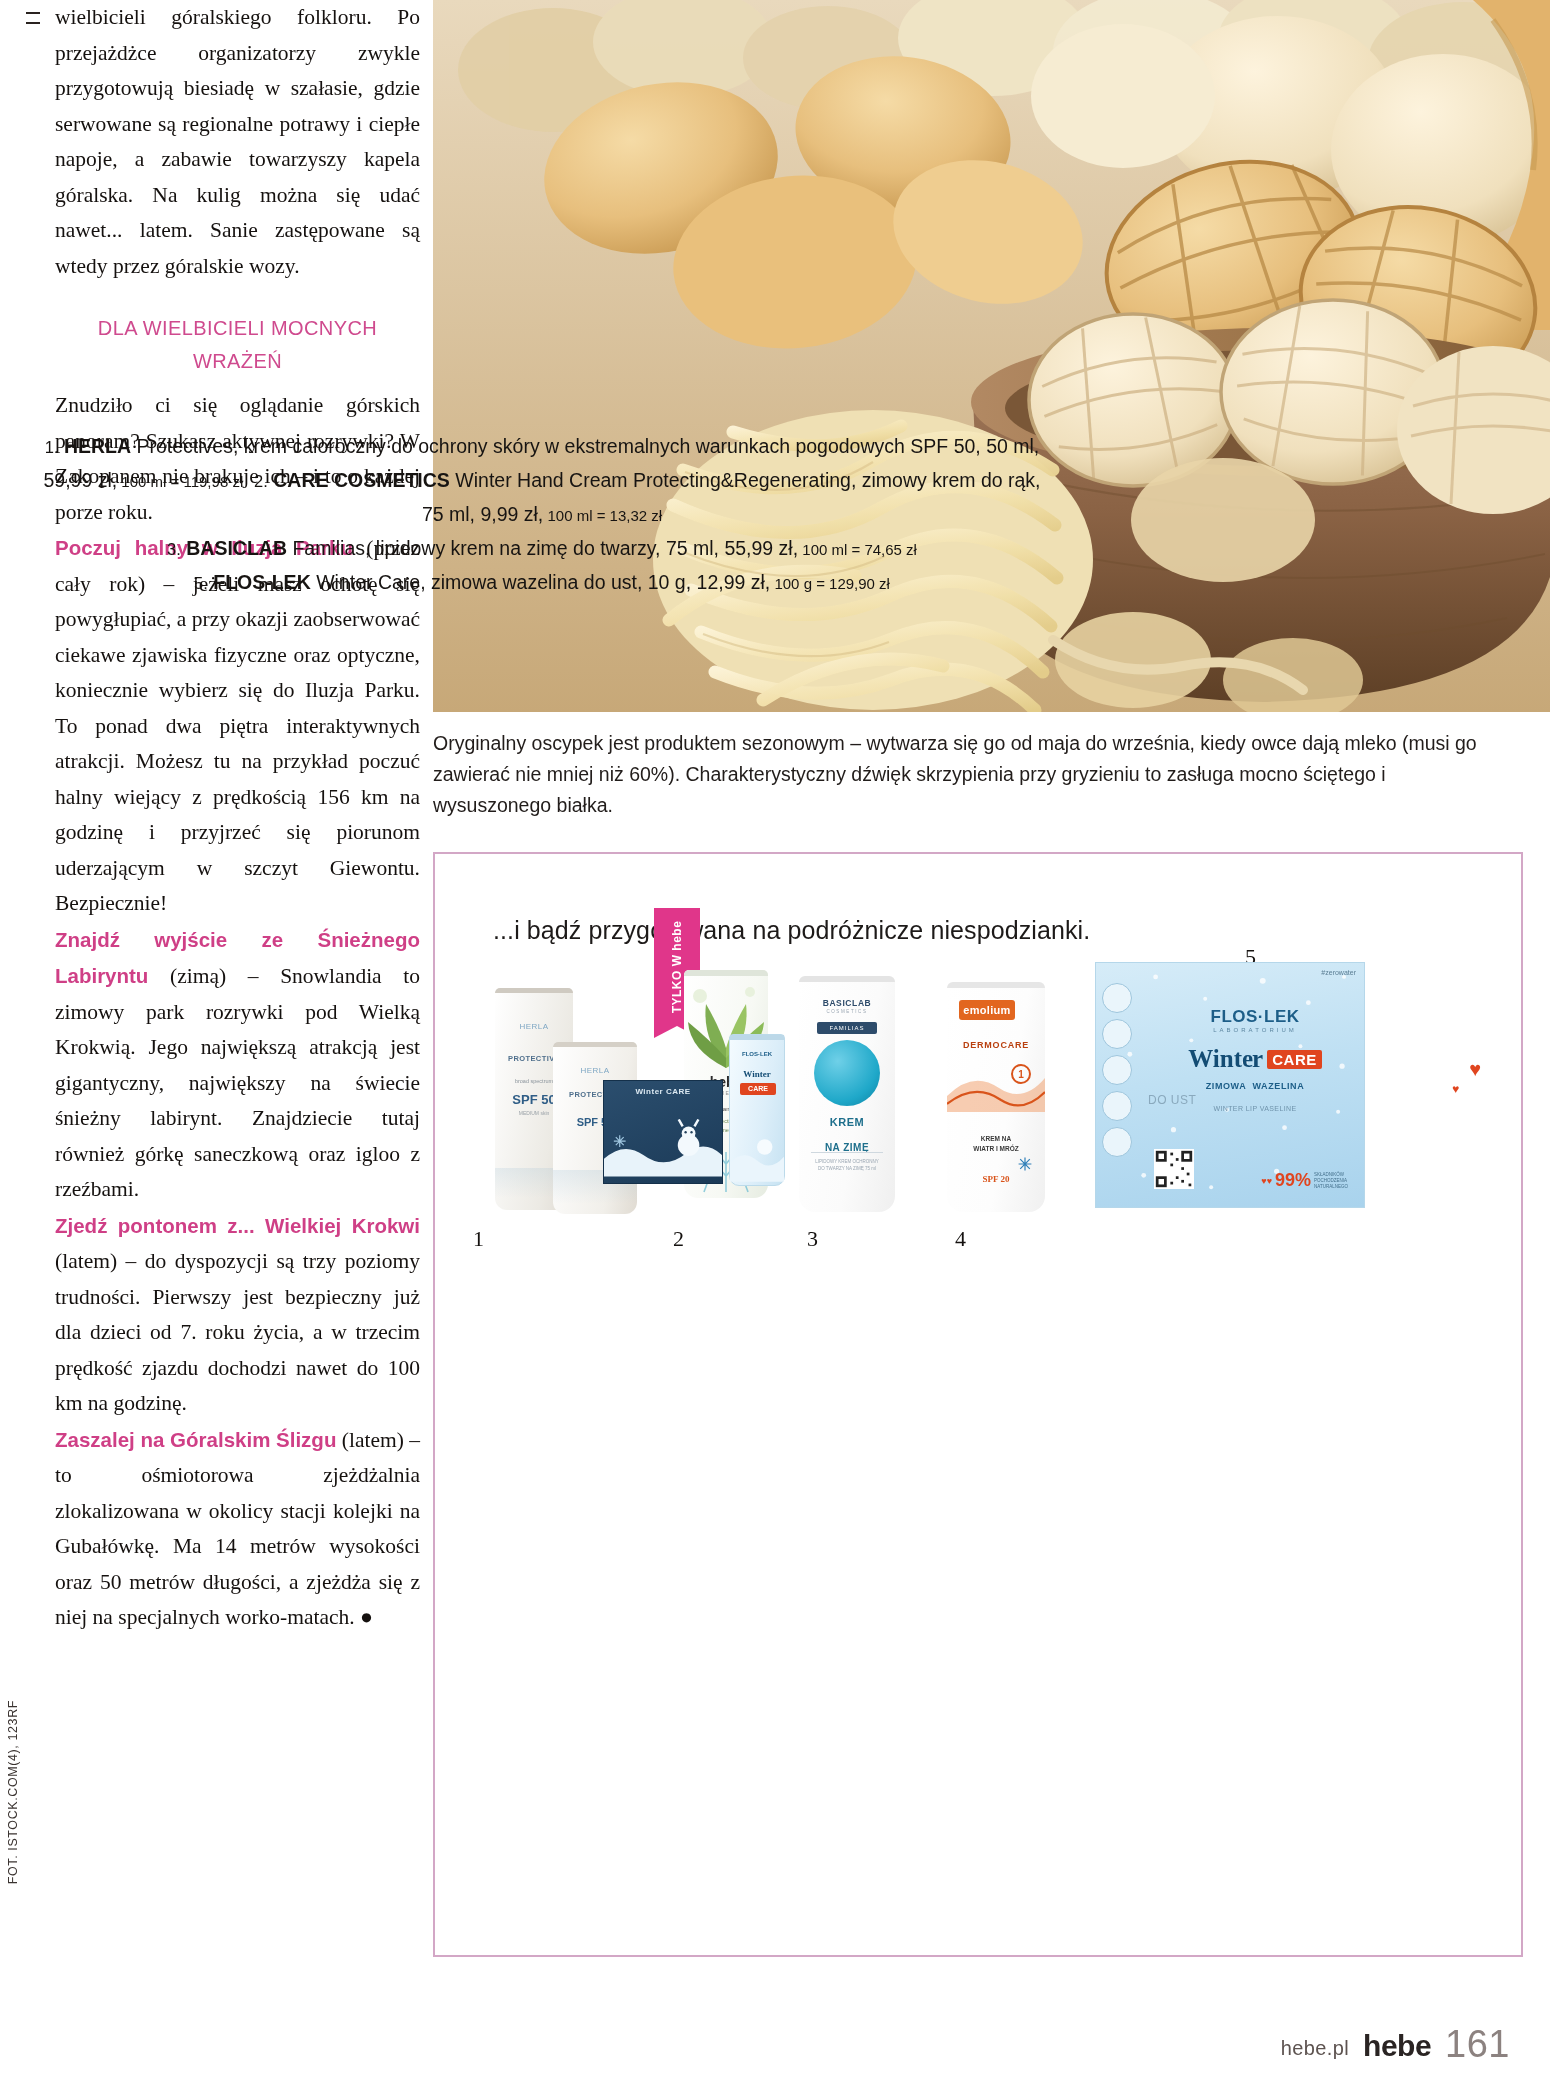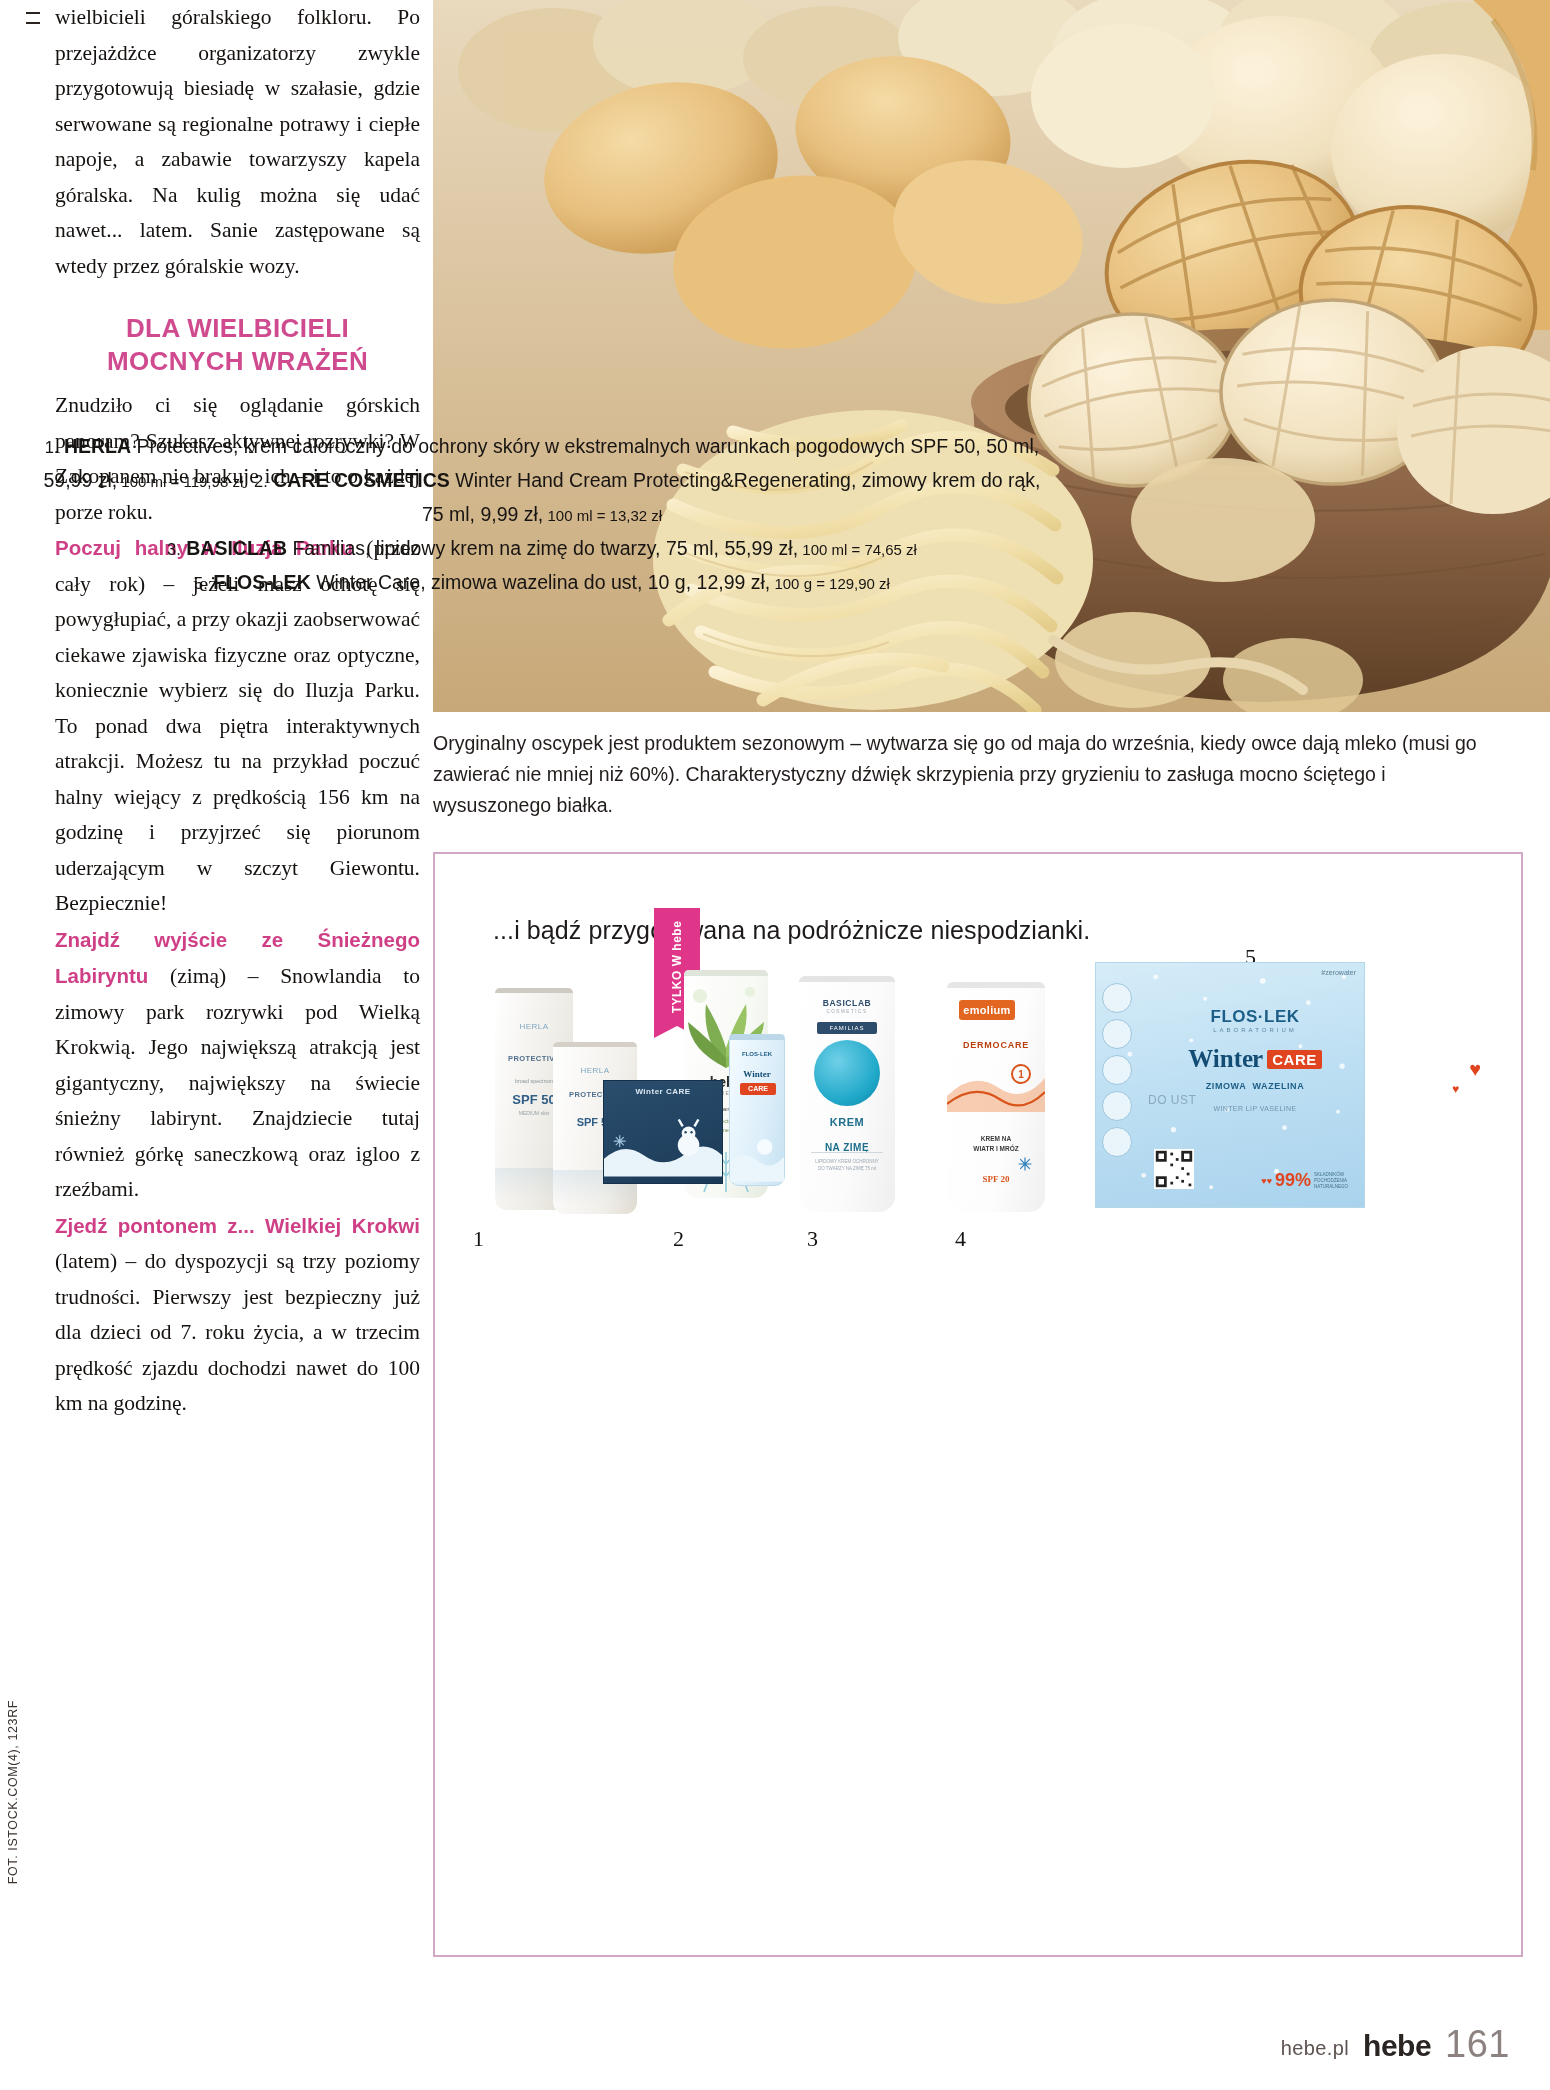--- a/index.html
+++ b/index.html
@@ -29,22 +29,22 @@
     position:absolute;
     left:26px; top:12px;
     width:14px; height:12px;
     display:flex; flex-direction:column; justify-content:space-between;
   }
   .lead-marker span { display:block; height:2px; background:#2a2320; width:100%; }
 
   .subhead {
     color:#cf4a8e;
     font-family:"Liberation Sans", sans-serif;
-    font-weight:700;
-    font-size:26px;
+    font-weight:400;
+    font-size:20px;
     line-height:33px;
     letter-spacing:0.4px;
     text-align:center;
     margin:28px 0 10px 0;
     text-transform:uppercase;
   }
   .pink-run {
     color:#cf3f86;
     font-family:"Liberation Sans", sans-serif;
     font-weight:700;
@@ -213,20 +213,21 @@
     <div class="subhead">DLA WIELBICIELI MOCNYCH WRAŻEŃ</div>
 
     <p>Znudziło ci się oglądanie górskich panoram? Szukasz aktywnej rozrywki? W Zakopanem nie brakuje ich – i to o każdej porze roku.</p>
 
     <p><span class="pink-run">Poczuj halny w Iluzja Parku</span><span> (przez cały rok) – jeżeli masz ochotę się powygłupiać, a przy okazji zaobserwować ciekawe zjawiska fizyczne oraz optyczne, koniecznie wybierz się do Iluzja Parku. To ponad dwa piętra interaktywnych atrakcji. Możesz tu na przykład poczuć halny wiejący z prędkością 156 km na godzinę i przyjrzeć się piorunom uderzającym w szczyt Giewontu. Bezpiecznie!</span></p>
 
     <p><span class="pink-run">Znajdź wyjście ze Śnieżnego Labiryntu</span><span> (zimą) – Snowlandia to zimowy park rozrywki pod Wielką Krokwią. Jego największą atrakcją jest gigantyczny, największy na świecie śnieżny labirynt. Znajdziecie tutaj również górkę saneczkową oraz igloo z rzeźbami.</span></p>
 
     <p><span class="pink-run">Zjedź pontonem z... Wielkiej Krokwi</span><span> (latem) – do dyspozycji są trzy poziomy trudności. Pierwszy jest bezpieczny już dla dzieci od 7. roku życia, a w trzecim prędkość zjazdu dochodzi nawet do 100 km na godzinę.</span></p>
 
+    <p><span class="pink-run">Zaszalej na Góralskim Ślizgu</span><span> (latem) – to ośmiotorowa zjeżdżalnia zlokalizowana w okolicy stacji kolejki na Gubałówkę. Ma 14 metrów wysokości oraz 50 metrów długości, a zjeżdża się z niej na specjalnych worko-matach. ●</span></p>
   </div>
 
   <div class="photo-credit">FOT. ISTOCK.COM(4), 123RF</div>
 
   <div class="photo">
     <svg viewBox="0 0 1117 712" preserveAspectRatio="none" aria-hidden="true">
       <defs>
         <radialGradient id="gBread" cx="40%" cy="30%" r="75%">
           <stop offset="0%" stop-color="#f5dba6"></stop>
           <stop offset="60%" stop-color="#e7bf7d"></stop>

